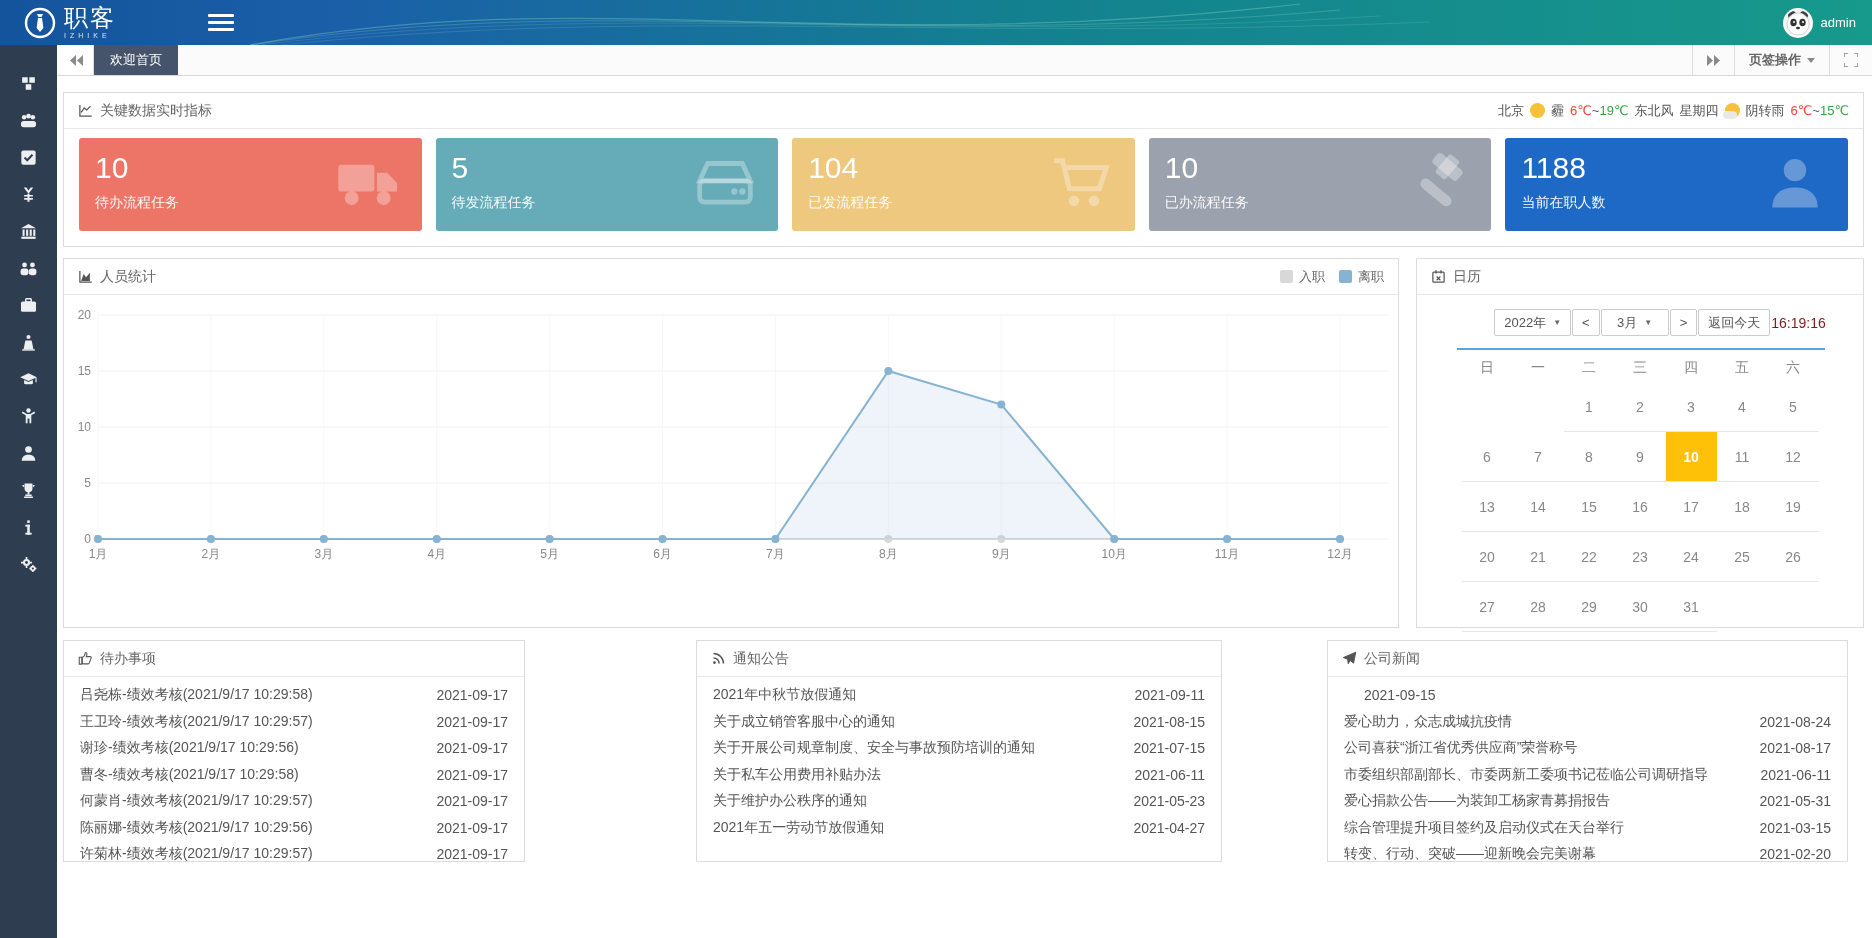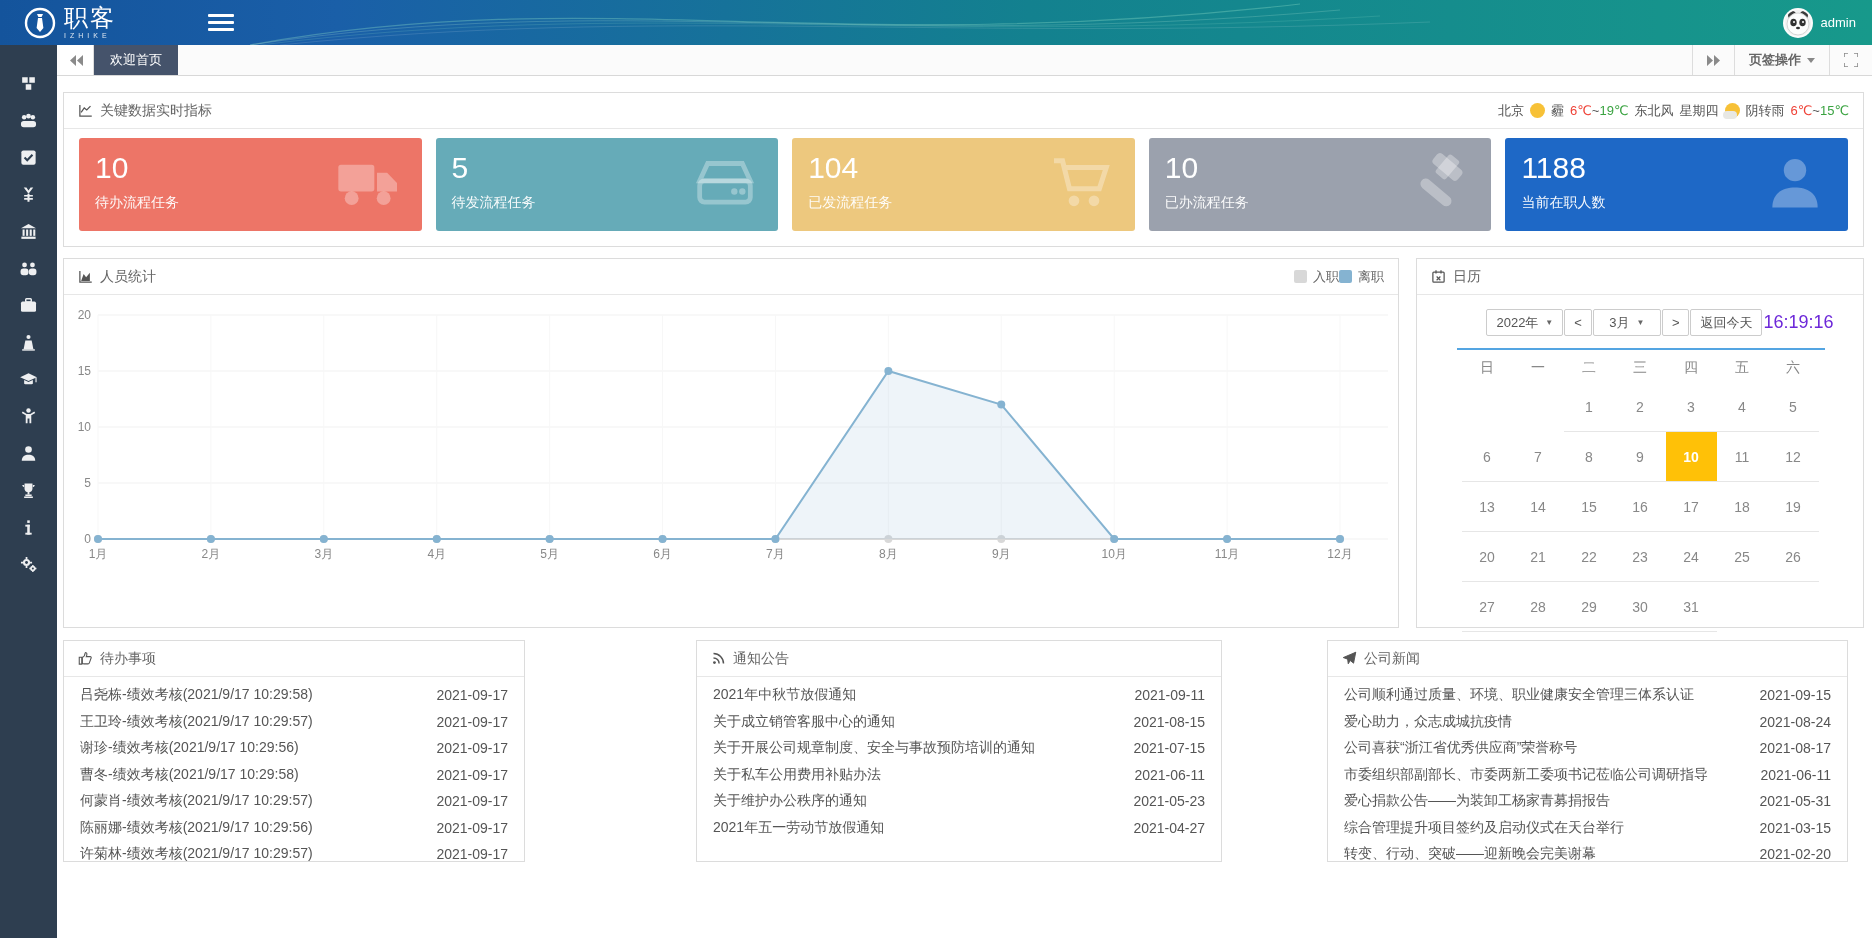--- a/index.html
+++ b/index.html
@@ -59,33 +59,33 @@
   .cards { position:absolute; left:15px; top:45px; right:15px; display:flex; gap:14px; }
   .stat-card { flex:1; height:93px; border-radius:3px; color:#fff; position:relative;
     padding:12px 16px; cursor:pointer; overflow:hidden; }
   .stat-val { font-size:30px; font-weight:500; line-height:1.2; }
   .stat-lbl { font-size:14px; margin-top:8px; opacity:.95; }
   .stat-ico { position:absolute; right:18px; top:50%; transform:translateY(-50%); }
   .stat-ico svg { width:70px; height:64px; fill:rgba(255,255,255,.32); stroke:rgba(255,255,255,.32); }
 
   
   #p-chart { left:63px; top:258px; width:1336px; height:370px; }
-  .legend { margin-left:auto; display:flex; align-items:center; gap:0; font-size:13px; color:#666; }
+  .legend { margin-left:auto; display:flex; align-items:center; gap:14px; font-size:13px; color:#666; }
   .legend .sw { display:inline-block; width:13px; height:13px; border-radius:2px; margin-right:6px; vertical-align:-2px; }
   #chart-svg { position:absolute; left:0; top:42px; }
   #chart-svg .tick { font-size:12px; fill:#888; font-family:"Liberation Sans","DejaVu Sans",sans-serif; }
 
   
   #p-calendar { left:1416px; top:258px; width:448px; height:370px; }
   .cal-controls { display:flex; align-items:center; gap:1px; padding:14px 0 10px 40px;justify-content:center; }
   .cal-controls .cbtn { border:1px solid #ccc; background:#fff; color:#555; font-size:13px;
     height:27px; display:inline-flex; align-items:center; justify-content:center; cursor:pointer;
     padding:0 9px; border-radius:2px; }
   .cbtn.sel::after { content:"▼"; font-size:8px; margin-left:7px; color:#666; }
-  .cal-time { font-size:18px; color:#6d28d9; margin-left:0; }
+  .cal-time { font-size:14px; color:#7f1d1d; margin-left:0; }
   .cal-rule { margin:2px 38px 0 40px; border-bottom:2px solid #54a5e2; }
   .cal-grid { margin:4px auto 0; width:357px; }
   .cal-row { display:flex; }
   .cal-cell { width:51px; height:50px; display:flex; align-items:center; justify-content:center;
     color:#888; font-size:14px; cursor:pointer; }
   .cal-cell.wd { height:28px; cursor:default; }
   .cal-cell.has { border-bottom:1px solid #e6e6e6; }
   .cal-cell.today { color:#fff; font-weight:bold; }
 
   
@@ -576,21 +576,20 @@
 
 <div class="panel list-panel" id="p-news">
   <div class="panel-hd">
     <svg viewBox="0 0 24 24">
       <path d="M22,2 L2,10.5 L9,13 L10,20.5 L13.2,15.2 L18.5,19.5 Z M9,13 L22,2" stroke-width="1.5"></path>
     </svg>
     <span>公司新闻</span>
   </div>
   <div class="rows" id="list-news">
       <div class="lrow">
-       <span class="t">公司顺利通过质量、环境、职业健康安全管理三体系认证</span>
        <span class="d">2021-09-15</span>
      </div>
       <div class="lrow">
        <span class="t">爱心助力，众志成城抗疫情</span>
        <span class="d">2021-08-24</span>
      </div>
       <div class="lrow">
        <span class="t">公司喜获“浙江省优秀供应商”荣誉称号</span>
        <span class="d">2021-08-17</span>
      </div>

